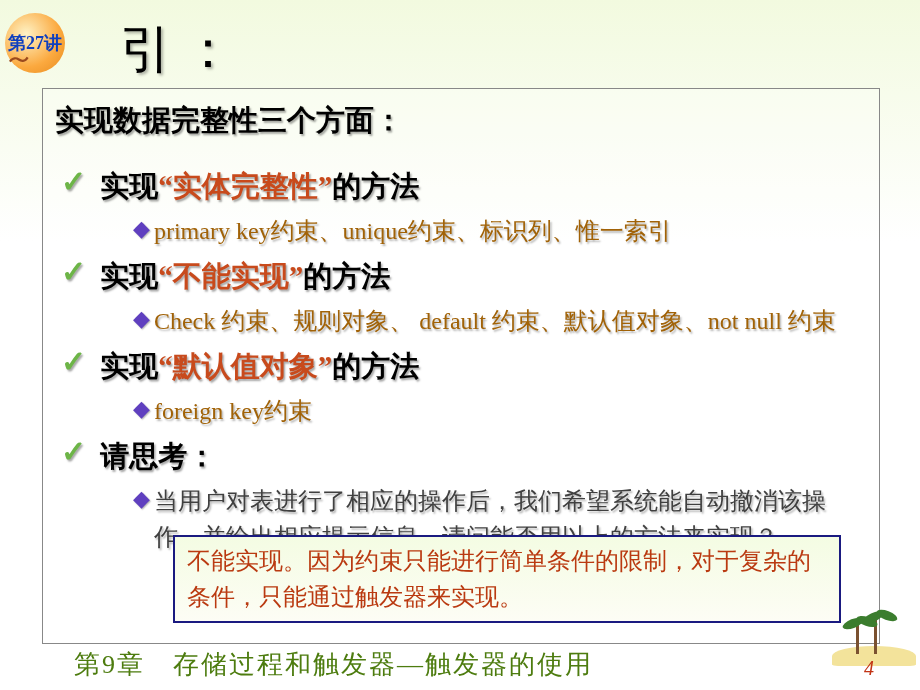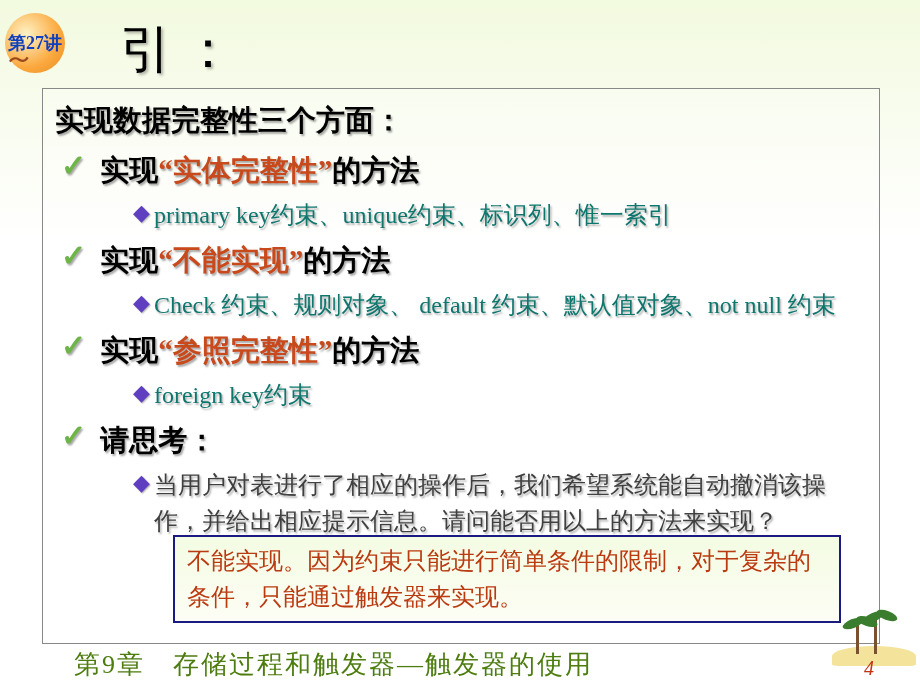--- a/index.html
+++ b/index.html
@@ -62,21 +62,21 @@
   height: 556px;
   border: 1px solid #888;
   background: rgba(255,255,255,0.25);
   padding: 12px 12px;
 }
 .main-heading {
   font-size: 29px;
   color: #000;
   text-shadow: 1.5px 1.5px 2px rgba(0,0,0,0.35);
   font-weight: bold;
-  margin-bottom: 10px;
+  margin-bottom: 26px;
   font-family: "SimSun", serif;
 }
 .check-item {
   display: flex;
   align-items: flex-start;
   margin: 8px 0 4px 6px;
 }
 .check-icon {
   color: #6DB547;
   font-size: 30px;
@@ -102,21 +102,21 @@
 }
 .diamond-icon {
   color: #5F3FBF;
   font-size: 22px;
   margin-right: 4px;
   line-height: 32px;
   text-shadow: 1px 1px 1.5px rgba(0,0,0,0.3);
 }
 .diamond-text {
   font-size: 24px;
-  color: #0f766e;
+  color: #a16207;
   text-shadow: 1.5px 1.5px 2px rgba(0,0,0,0.3);
   line-height: 36px;
 }
 .overlay-box {
   position: absolute;
   left: 130px;
   bottom: 20px;
   width: 668px;
   border: 2px solid #1a1a80;
   background: linear-gradient(180deg, #F4FCE3 0%, #FDFDF5 100%);
@@ -208,21 +208,21 @@
     </span>
   </div>
   <div class="diamond-item">
     <span class="diamond-icon">◆</span>
     <span class="diamond-text">Check 约束、规则对象、 default  约束、默认值对象、not  null 约束</span>
   </div>
 
   <div class="check-item">
     <span class="check-icon">✓</span>
     <span class="check-text">
-      <span>实现</span><span class="highlight">“</span><span class="highlight">参照完整性</span><span class="highlight">”</span><span>的方法</span>
+      <span>实现</span><span class="highlight">“</span><span class="highlight">默认值对象</span><span class="highlight">”</span><span>的方法</span>
     </span>
   </div>
   <div class="diamond-item">
     <span class="diamond-icon">◆</span>
     <span class="diamond-text">foreign key约束</span>
   </div>
 
   <div class="check-item">
     <span class="check-icon">✓</span>
     <span class="check-text">

